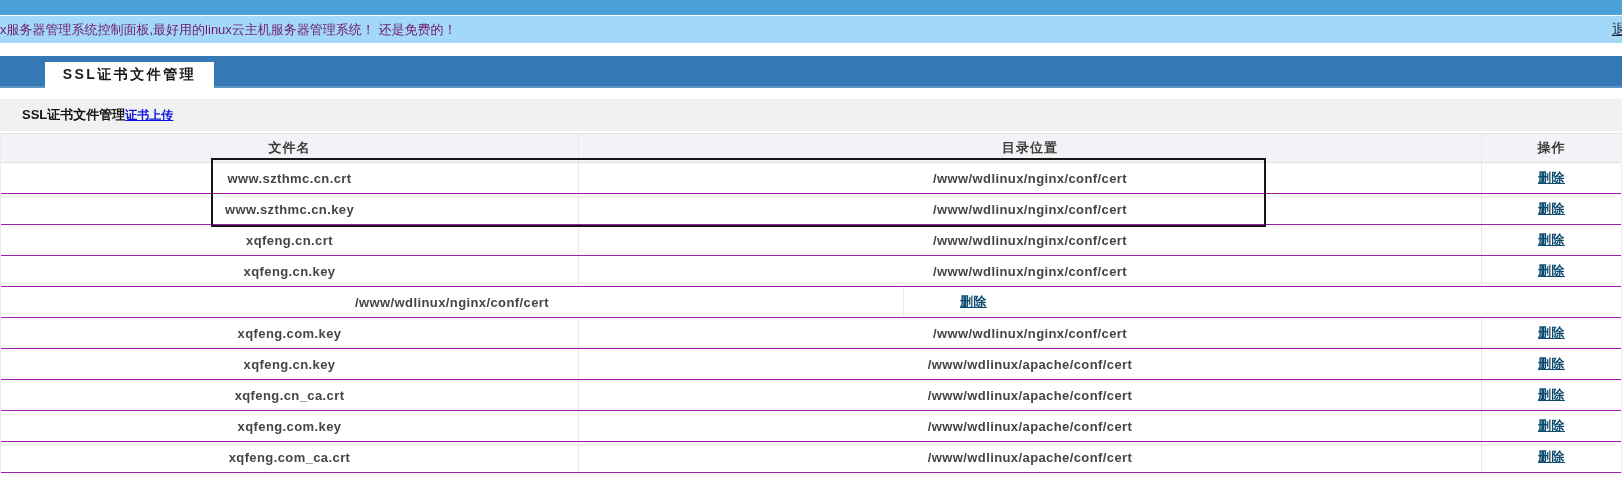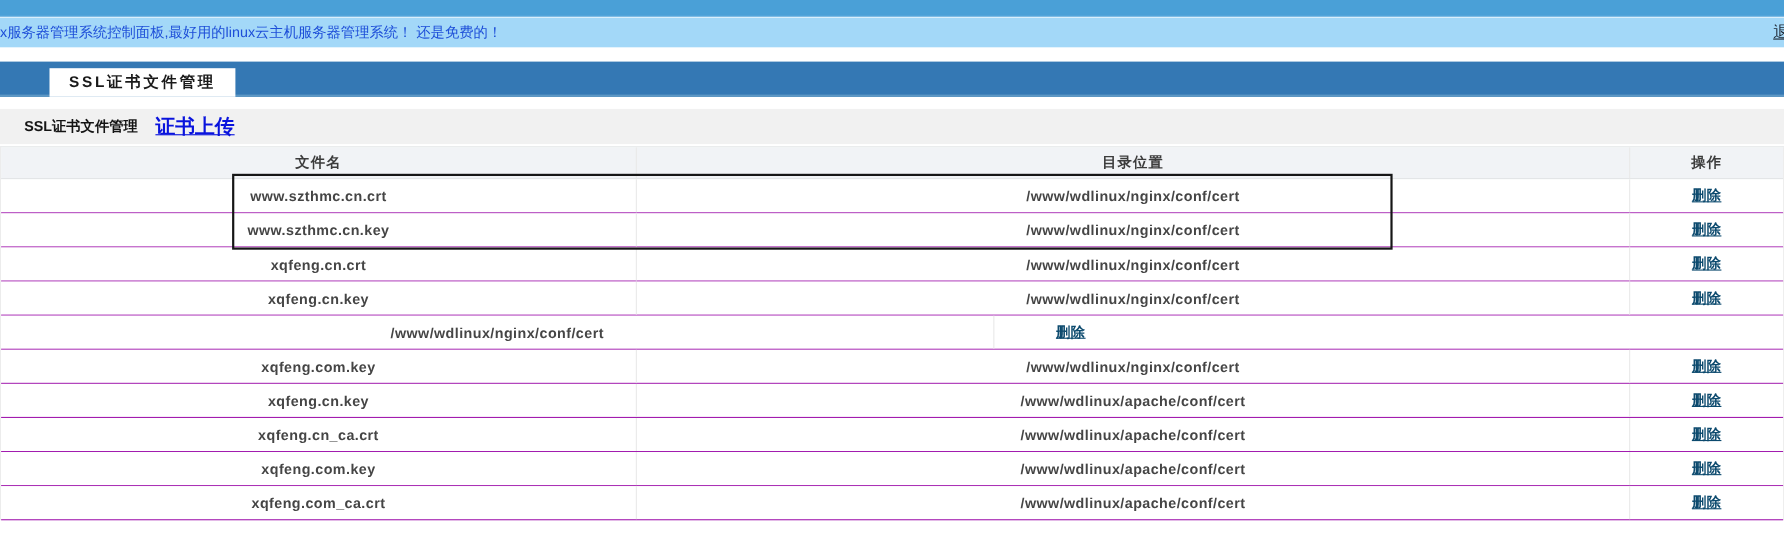--- a/index.html
+++ b/index.html
@@ -23,21 +23,21 @@
   }
 
   
   .banner {
     position: absolute; left: 0; top: 16px;
     width: 1622px; height: 27px;
     background: #a3d8f8;
     display: flex; align-items: center;
   }
   .banner-text {
-    font-size: 13px; color: #1d4ed8;
+    font-size: 13px; color: #701a75;
     white-space: nowrap;
   }
   .banner-link {
     position: absolute; left: 1612px; top: 5px;
     font-size: 14px; color: #1c2430;
     text-decoration: underline;
     white-space: nowrap;
     cursor: pointer;
   }
 
@@ -63,22 +63,21 @@
     position: absolute; left: 0; top: 99px;
     width: 1622px; height: 32px;
     background: #f1f1f1;
     display: flex; align-items: center;
   }
   .toolbar-title {
     margin-left: 22px;
     font-size: 13px; font-weight: bold; color: #141414;
   }
   .upload-link {
-    margin-left: 16px;
-    font-size: 18px; font-weight: bold;
+    font-size: 12px; font-weight: bold;
     color: #0913dd;
     text-decoration: underline;
     cursor: pointer;
   }
 
   
   .cert-table {
     position: absolute; left: 0; top: 133px;
     width: 1622px;
     border-top: 1px solid #e2e4e6;

